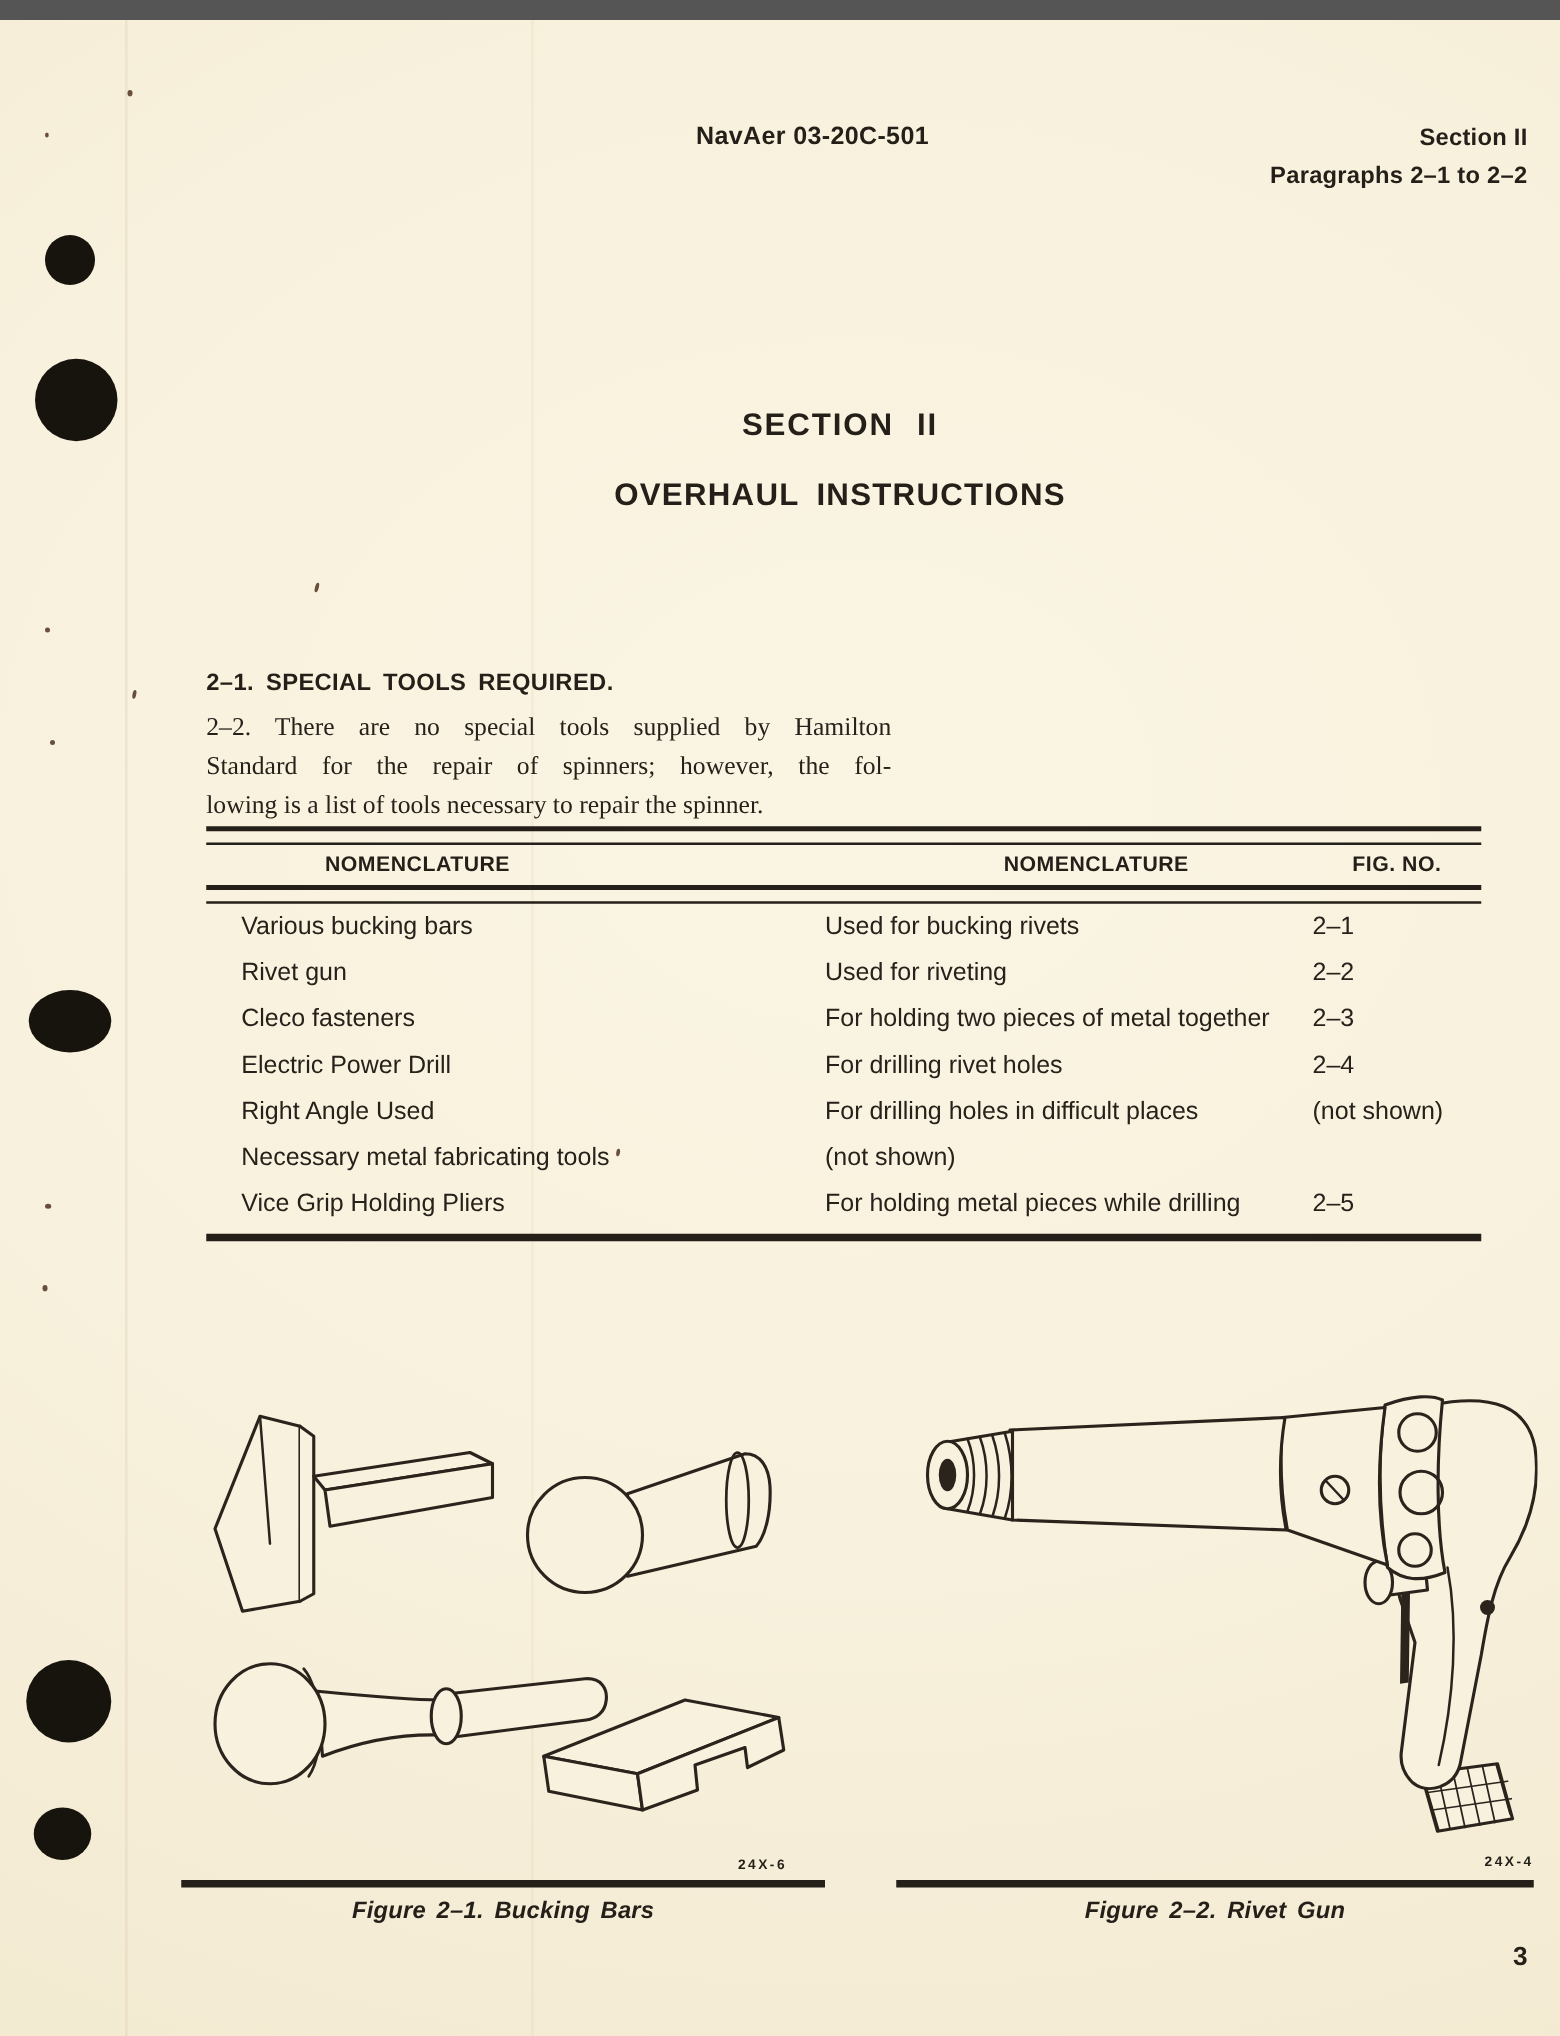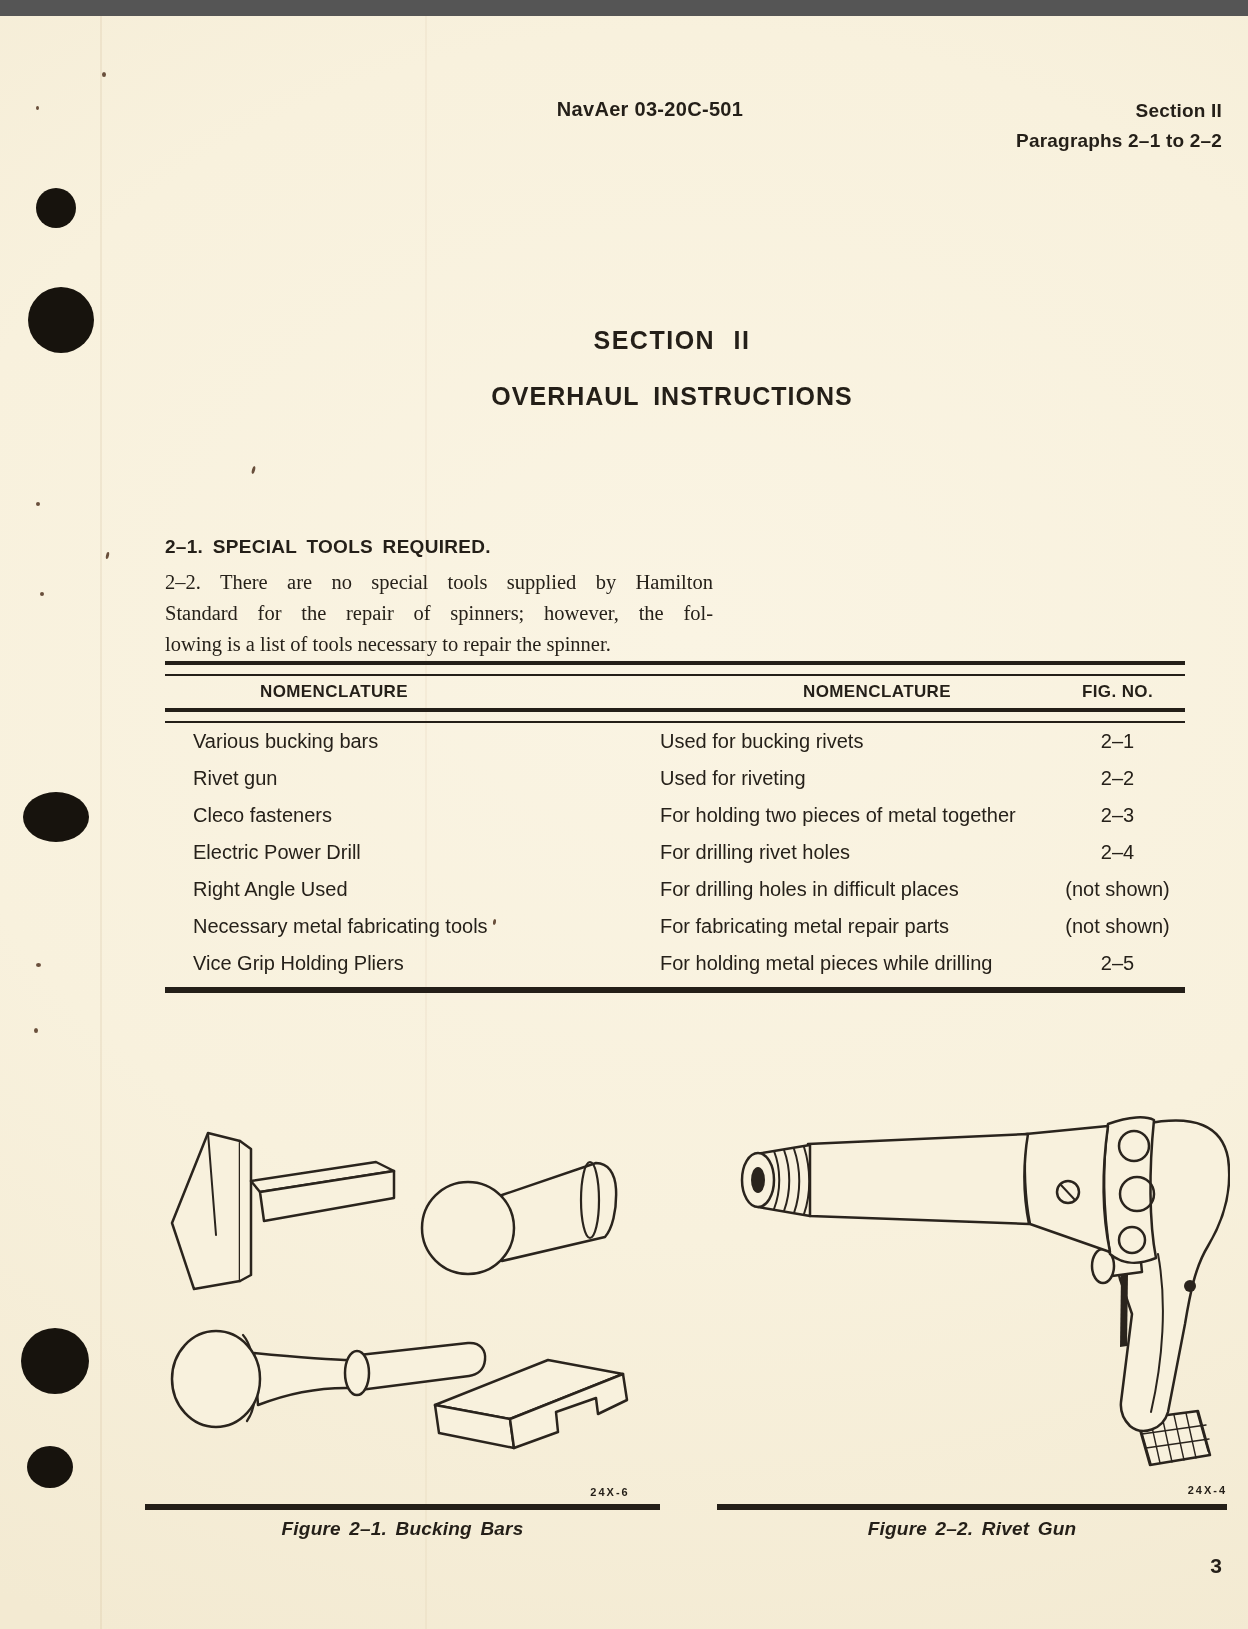--- a/index.html
+++ b/index.html
@@ -42,21 +42,21 @@
   .rule-double{height:9px;border-top:4px solid #241f18;border-bottom:2px solid #241f18;}
   .thead{display:grid;grid-template-columns:495px 390px 135px;align-items:center;height:32px;
     font-size:17px;font-weight:700;letter-spacing:0.4px;}
   .th-nom{padding-left:95px;}
   .th-app{text-align:center;transform:translateX(22px);}
   .th-fig{text-align:center;}
   .tbody{margin-top:0;}
   .trow{display:grid;grid-template-columns:495px 390px 135px;align-items:center;height:37px;
     font-family:Liberation Sans, sans-serif;font-size:20px;color:#26211a;}
   .td-nom{padding-left:28px;}
-  .td-fig{text-align:center;white-space:nowrap;}
+  .td-fig{text-align:left;white-space:nowrap;}
   .rule-bottom{height:6px;background:#241f18;margin-top:5px;}
 
   
   .fig-drawing{position:absolute;}
   .fig-rule{position:absolute;height:6px;background:#241f18;}
   .photo-ref{position:absolute;font-size:11px;font-weight:700;letter-spacing:2px;}
   .fig-caption{position:absolute;text-align:center;font-size:19px;font-weight:700;font-style:italic;
     letter-spacing:0.2px;word-spacing:3px;}
 
   .page-num{position:absolute;left:1022px;top:1538px;width:200px;text-align:right;
@@ -132,21 +132,20 @@
         <div class="td-app">For drilling rivet holes</div>
         <div class="td-fig">2–4</div>
       </div>
       <div class="trow">
         <div class="td-nom">Right Angle Used</div>
         <div class="td-app">For drilling holes in difficult places</div>
         <div class="td-fig">(not shown)</div>
       </div>
       <div class="trow">
         <div class="td-nom">Necessary metal fabricating tools</div>
-        <div class="td-app">For fabricating metal repair parts</div>
         <div class="td-fig">(not shown)</div>
       </div>
       <div class="trow">
         <div class="td-nom">Vice Grip Holding Pliers</div>
         <div class="td-app">For holding metal pieces while drilling</div>
         <div class="td-fig">2–5</div>
       </div>
     </div>
     <div class="rule-bottom"></div>
   </div>

